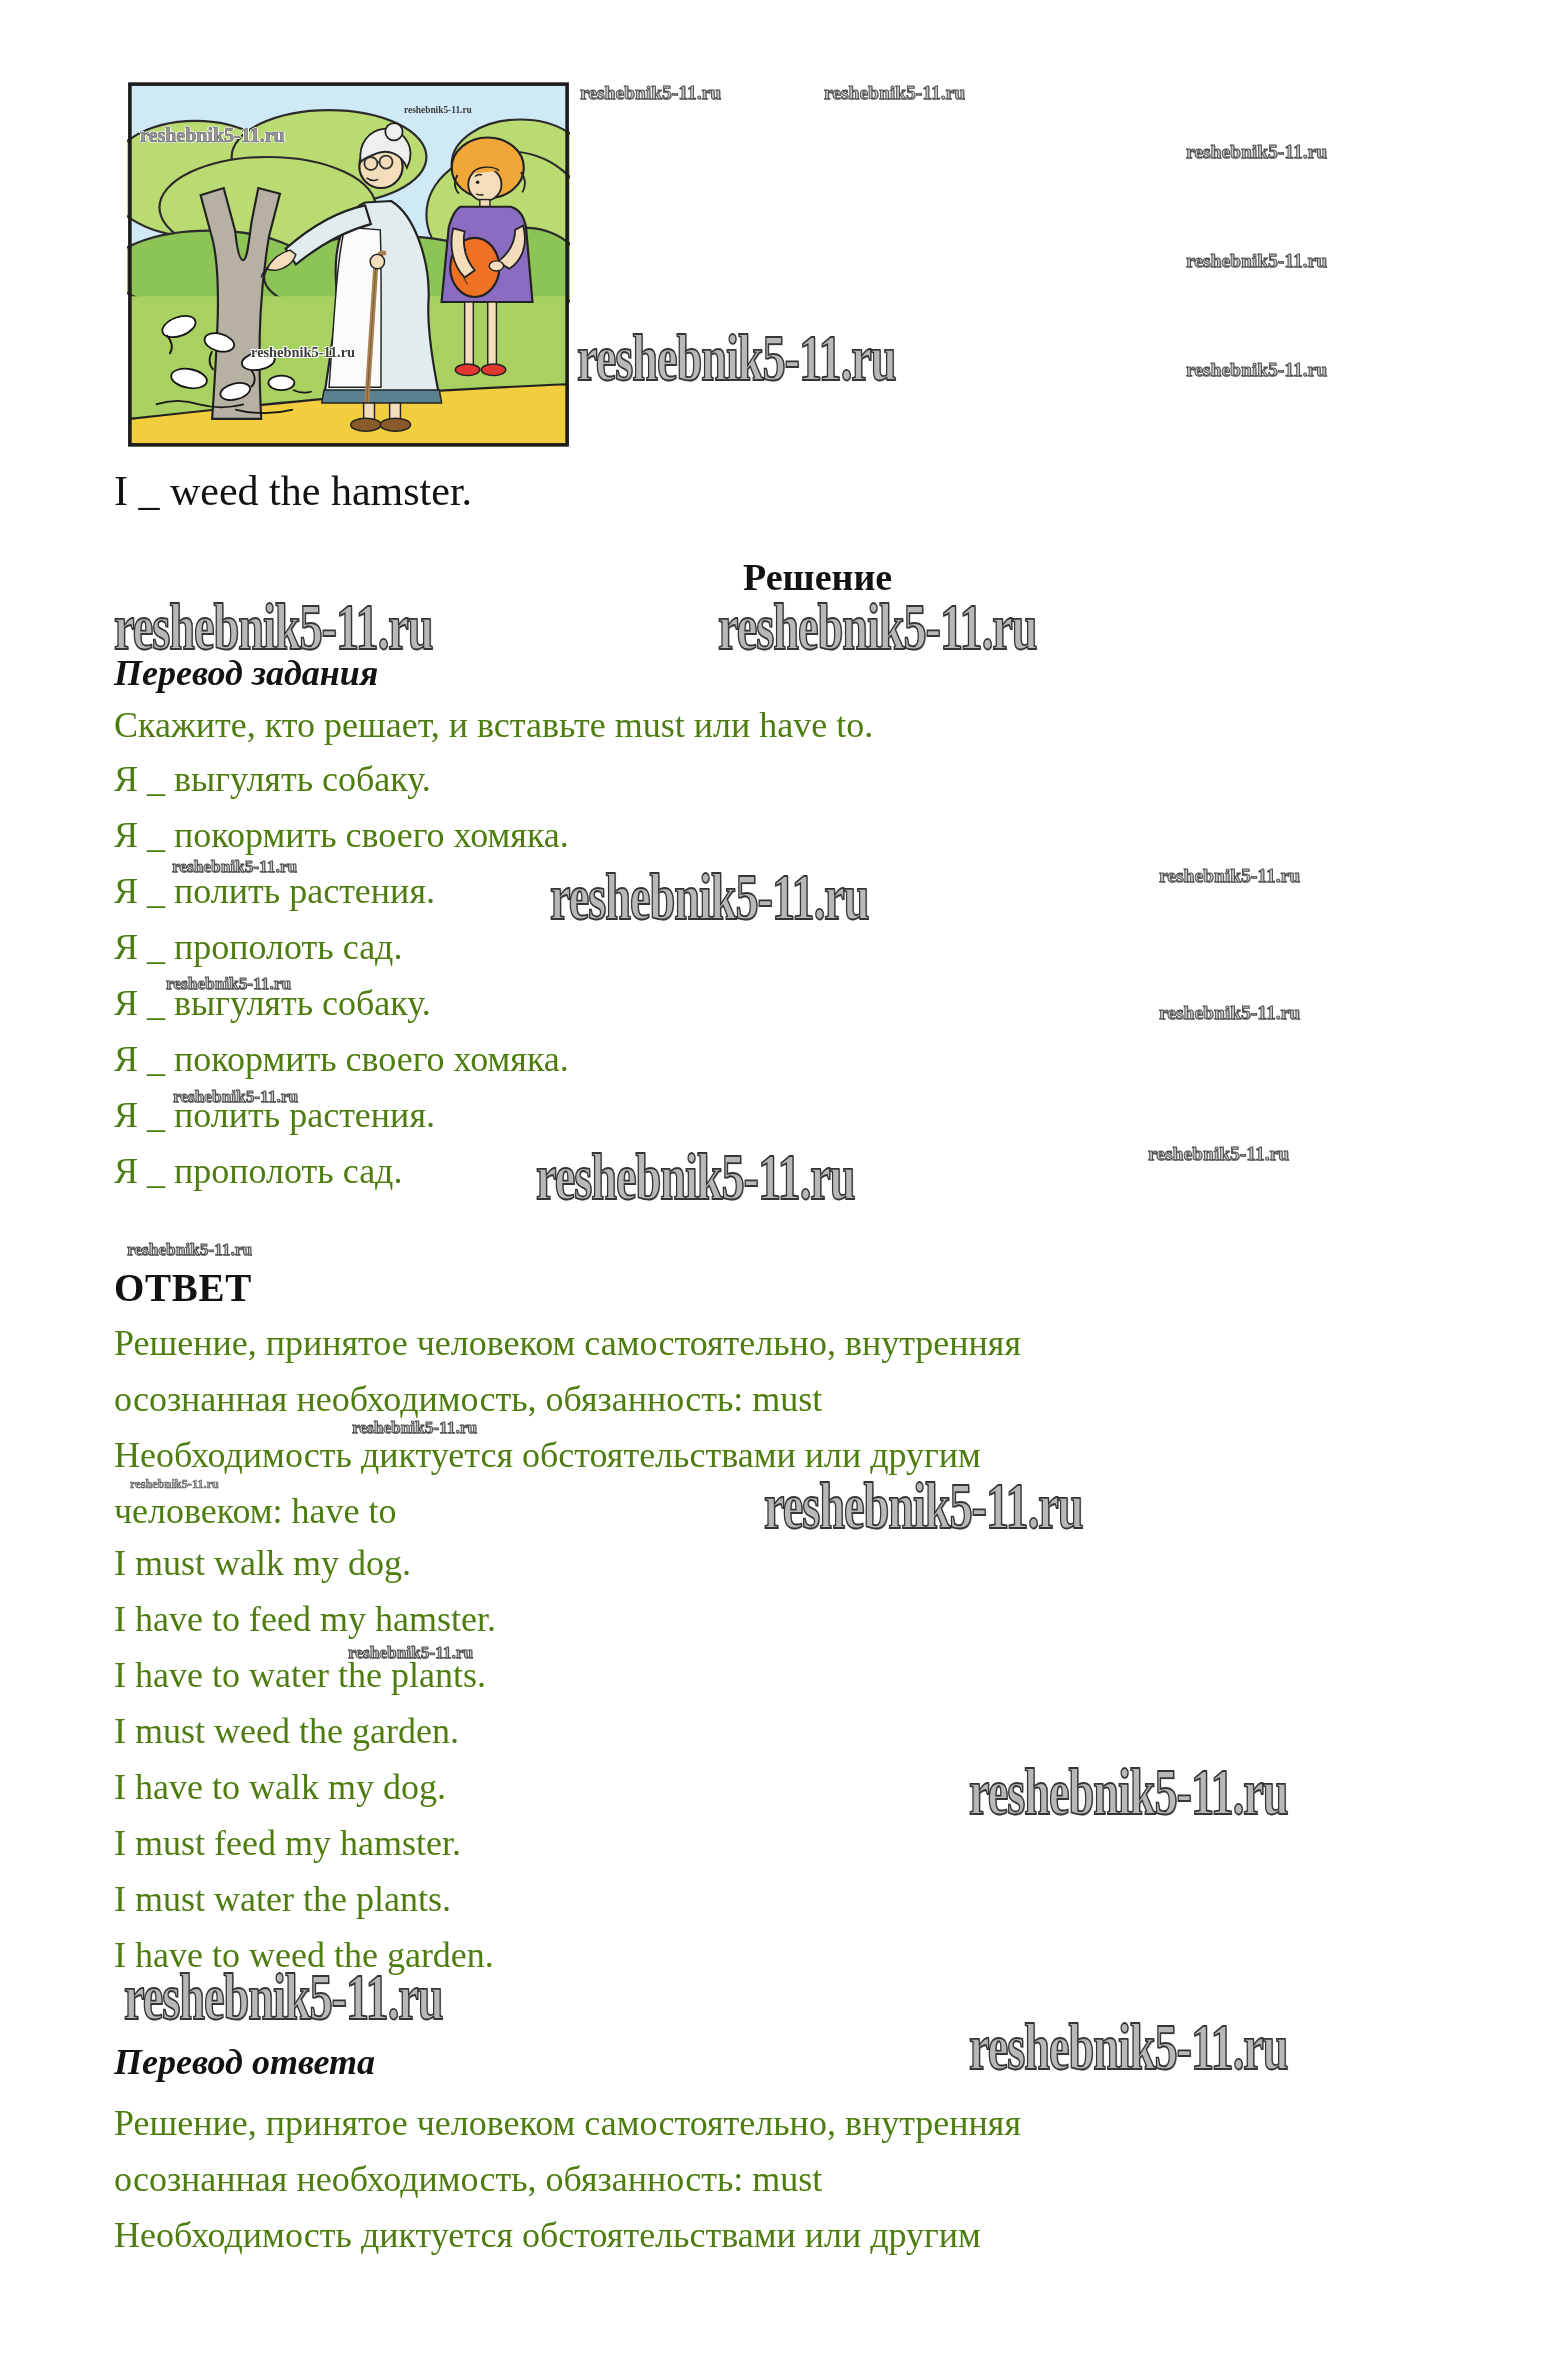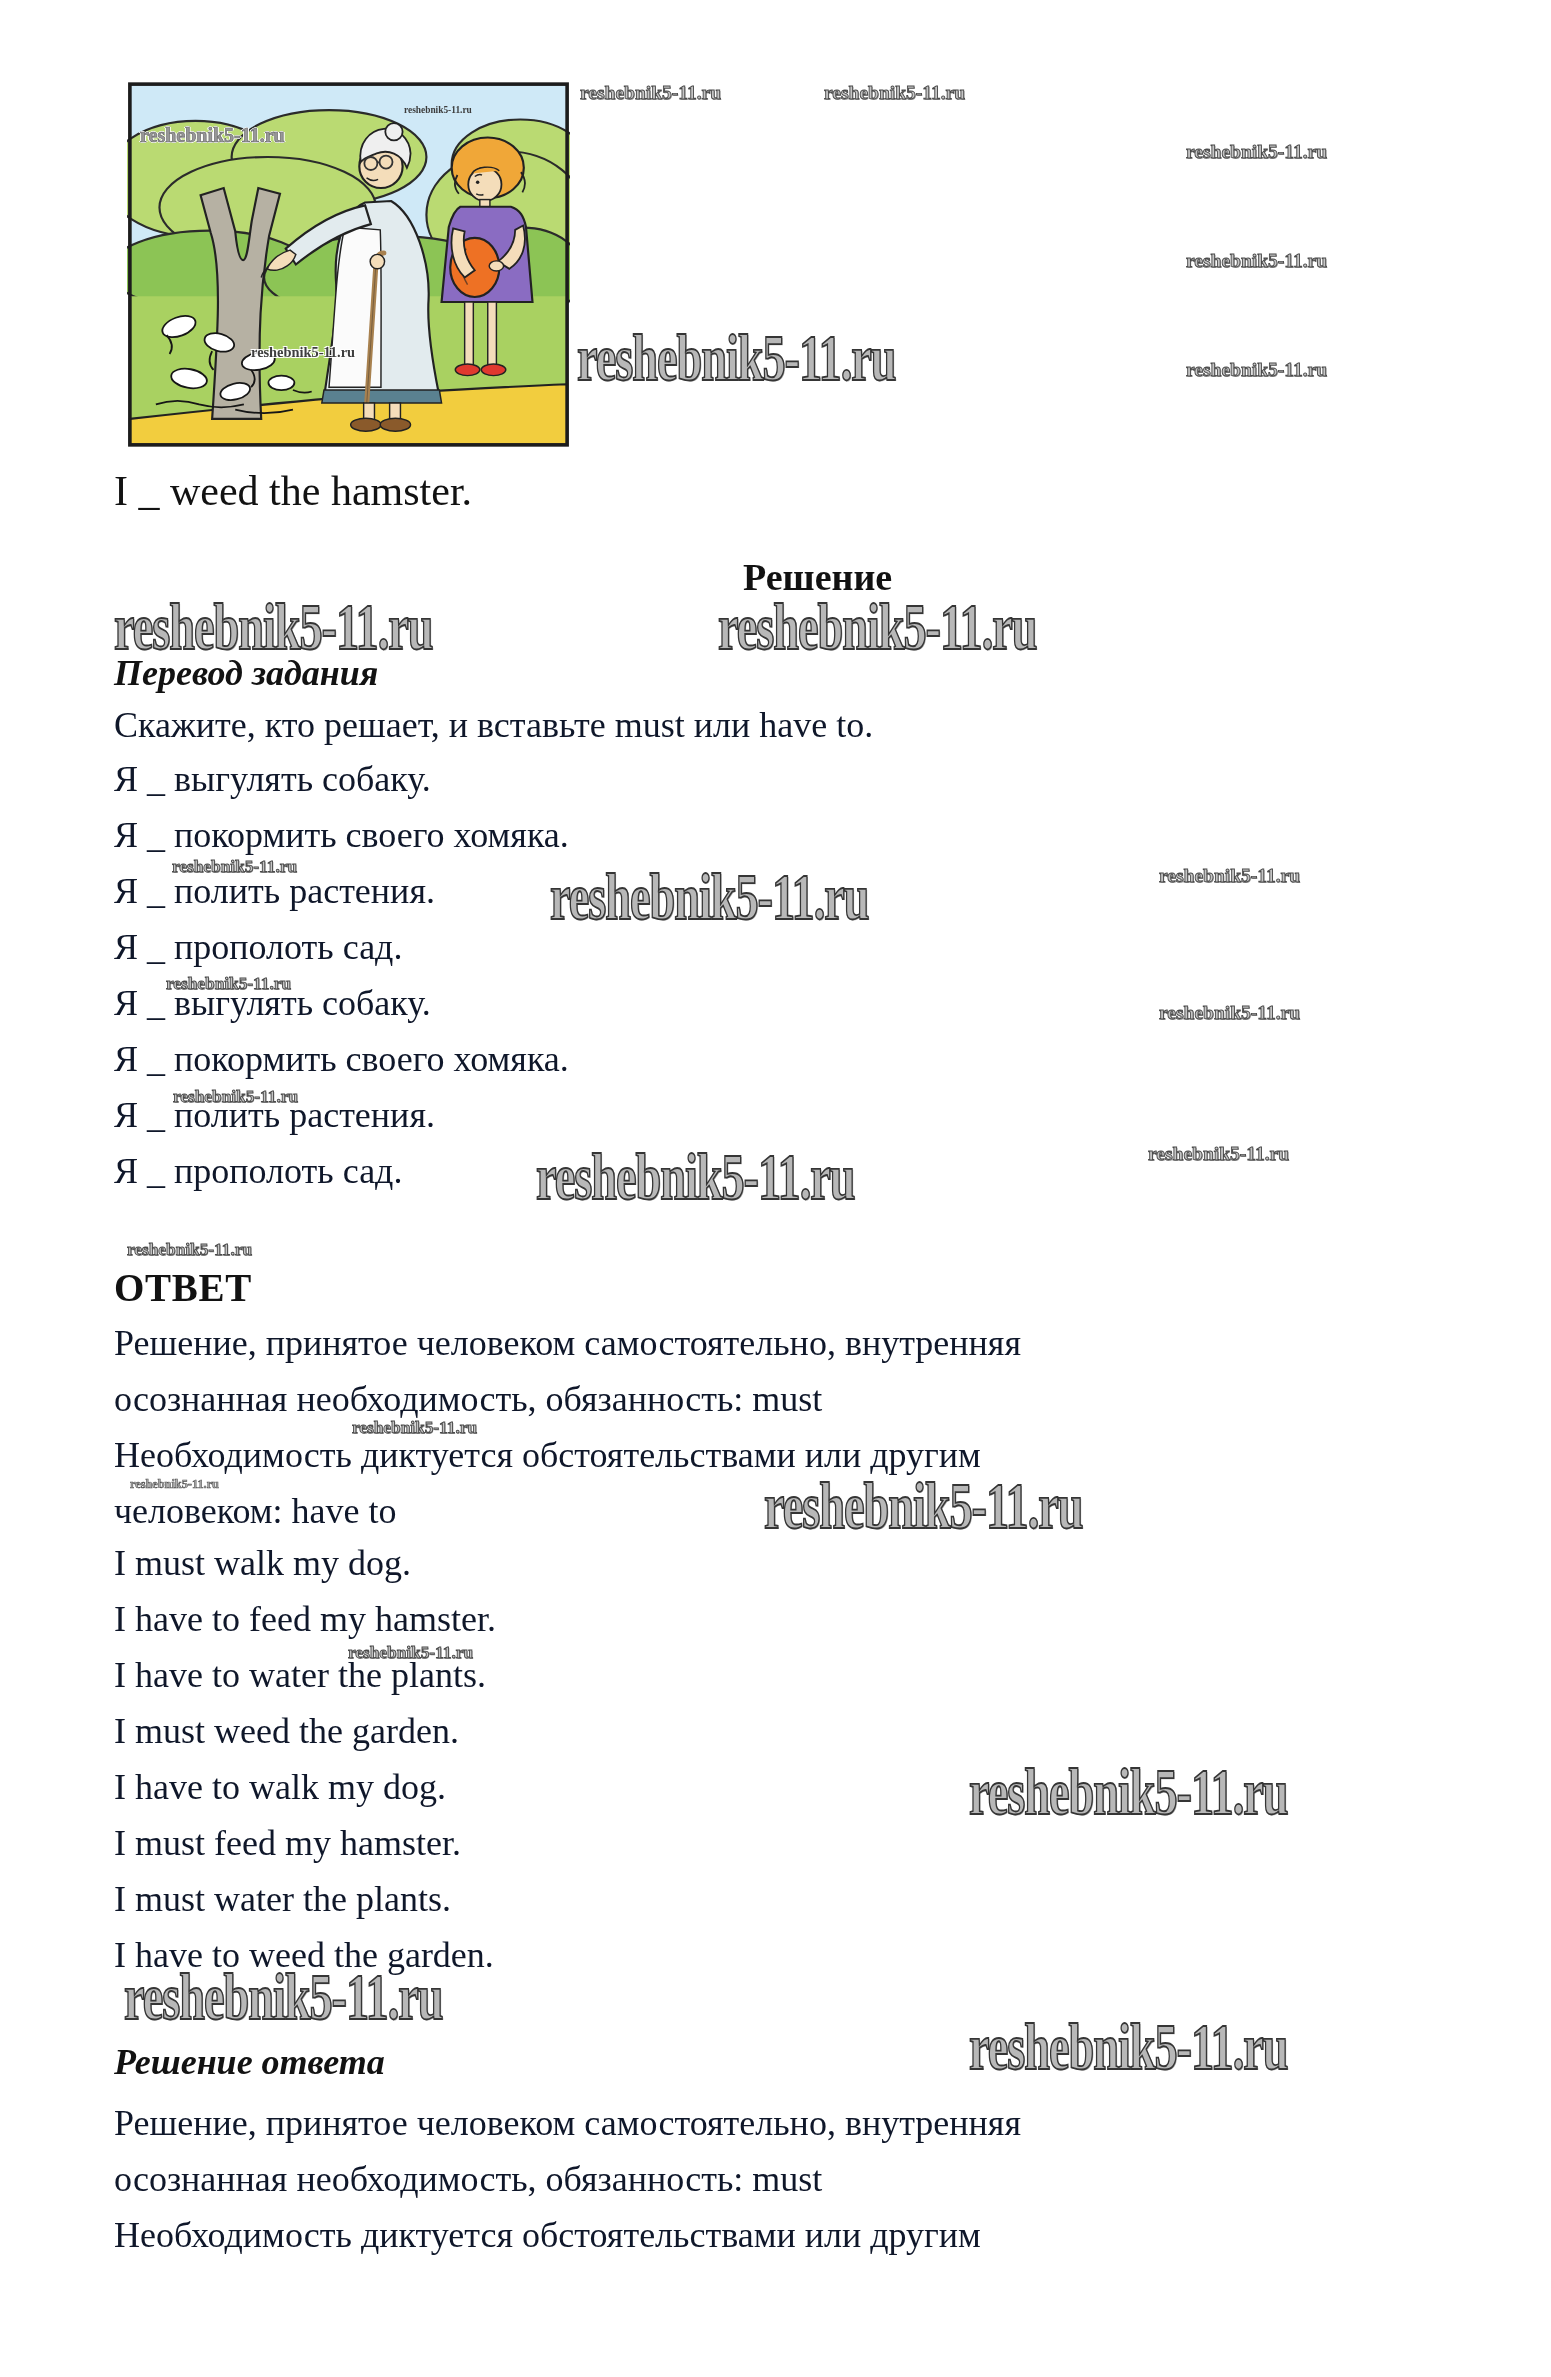--- a/index.html
+++ b/index.html
@@ -1,21 +1,21 @@
 <!DOCTYPE html>
 <html style="font-size:11.5px"><head>
 <meta charset="utf-8">
 <style>
   html,body{margin:0;padding:0;}
   body{
     width:1551px;height:2377px;position:relative;background:#ffffff;
     font-family:"Liberation Serif",serif;color:#121212;overflow:hidden;
   }
   .abs{position:absolute;}
-  .line{font:36px/56px "Liberation Serif",serif;white-space:nowrap;color:#0f172a;}
+  .line{font:36px/56px "Liberation Serif",serif;white-space:nowrap;color:#4d7c0f;}
   .line .b{font-weight:normal;}
   .caption{font:42px/1.1 "Liberation Serif",serif;white-space:nowrap;}
   .center-head{font:38px/1.1 "Liberation Serif",serif;white-space:nowrap;}
   .h-italic{font:bold italic 36px/1.1 "Liberation Serif",serif;white-space:nowrap;}
   .h-caps{font:bold 39px/1.1 "Liberation Serif",serif;white-space:nowrap;letter-spacing:0.7px;}
   
   .wm{position:absolute;font-family:"Liberation Serif",serif;white-space:nowrap;z-index:6;}
   .wm.sm,.wm.xs{font-weight:bold;color:#c6c6c6;-webkit-text-stroke:0.9px #4a4a4a;text-shadow:0.7px 0.7px 0 #9c9c9c;}
   .wm.sm{font-size:19.5px;}
   .wm.xs{font-size:17.3px;}
@@ -170,21 +170,21 @@
     <div class="line"><span>I </span><span class="b">must</span><span> walk my dog.</span></div>
     <div class="line"><span>I </span><span class="b">have to</span><span> feed my hamster.</span></div>
     <div class="line"><span>I </span><span class="b">have to</span><span> water the plants.</span></div>
     <div class="line"><span>I </span><span class="b">must</span><span> weed the garden.</span></div>
     <div class="line"><span>I </span><span class="b">have to</span><span> walk my dog.</span></div>
     <div class="line"><span>I </span><span class="b">must</span><span> feed my hamster.</span></div>
     <div class="line"><span>I </span><span class="b">must</span><span> water the plants.</span></div>
     <div class="line"><span>I </span><span class="b">have to</span><span> weed the garden.</span></div>
   </div>
 
-<div id="perevod-otveta" class="abs h-italic">Решение ответа</div>
+<div id="perevod-otveta" class="abs h-italic">Перевод ответа</div>
 <div id="translation-answer-lines" class="abs">
     <div class="line"><span>Решение, принятое человеком самостоятельно, внутренняя</span></div>
     <div class="line"><span>осознанная необходимость, обязанность: </span><span class="b">must</span></div>
     <div class="line"><span>Необходимость диктуется обстоятельствами или другим</span></div>
   </div>
 
 <div>
     <span class="wm sm" style="left: 580px; top: 82px;">reshebnik5-11.ru</span>
     <span class="wm sm" style="left: 824px; top: 82px;">reshebnik5-11.ru</span>
     <span class="wm sm" style="left: 1186px; top: 141px;">reshebnik5-11.ru</span>

